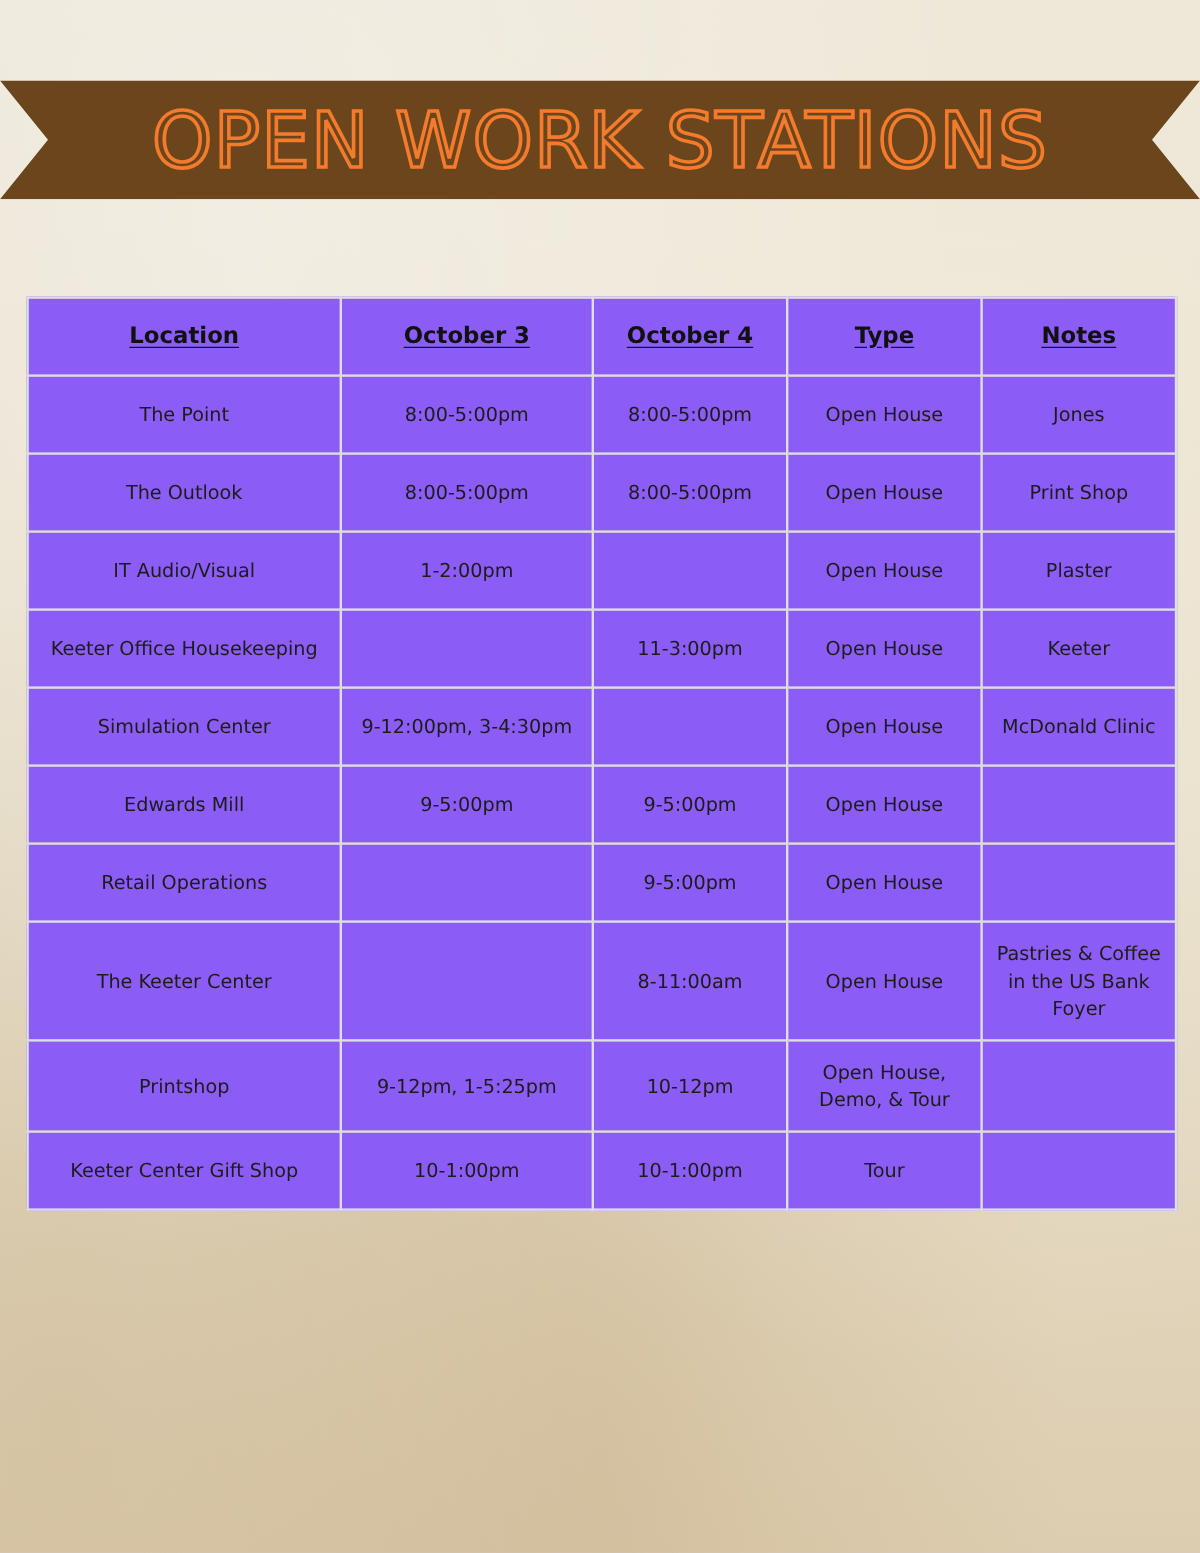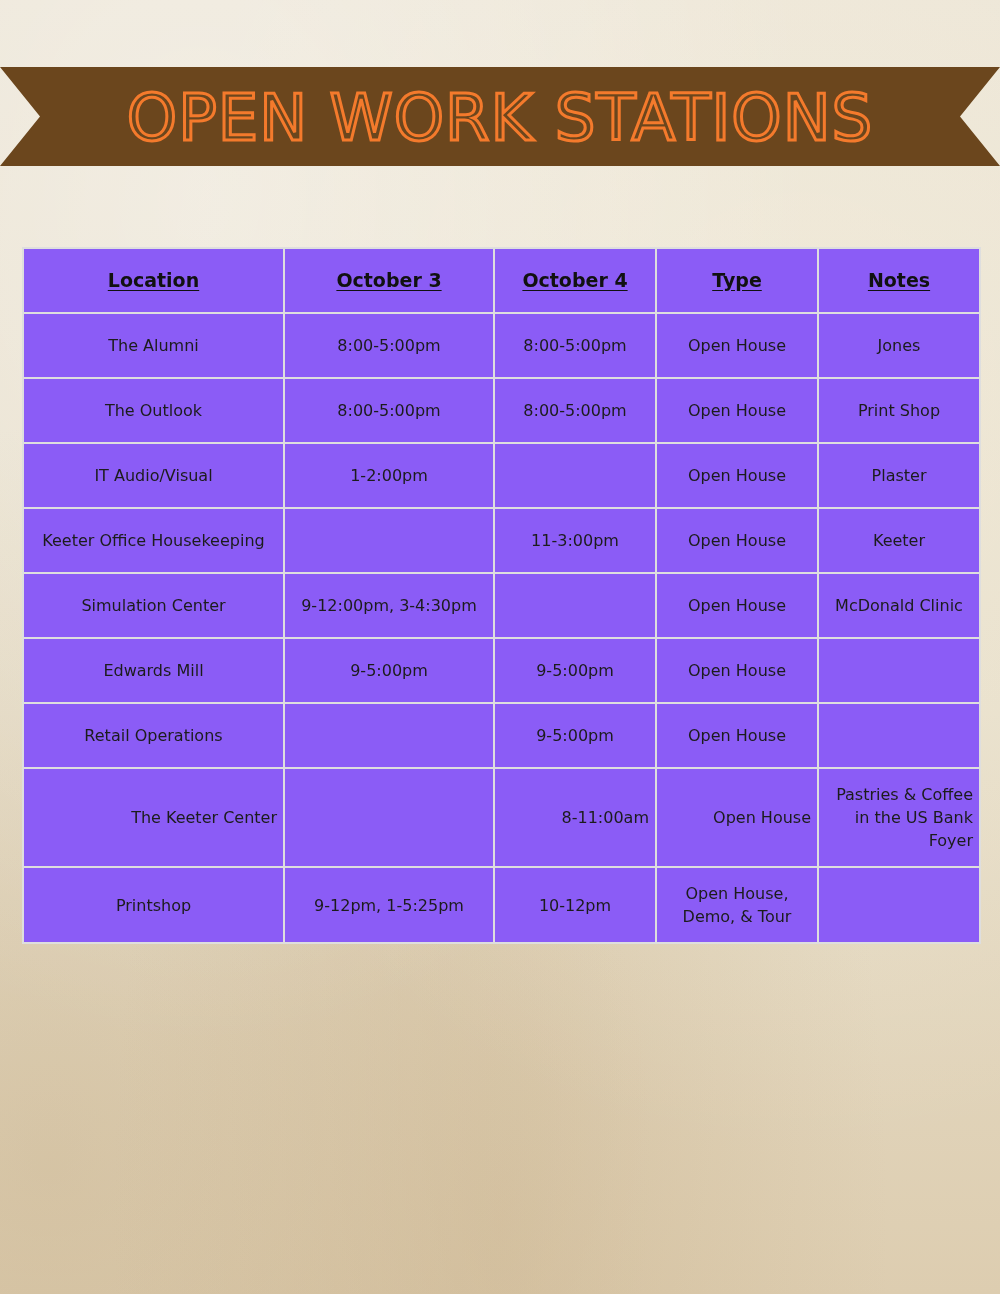--- a/index.html
+++ b/index.html
@@ -40,21 +40,21 @@
     border: 2px solid #dedede;
     text-align: center; vertical-align: middle;
     font-size: 16px; color: #1c1c1c; line-height: 23px;
     padding: 0 6px;
   }
   th {
     height: 63px; font-size: 19px; font-weight: bold; text-decoration: underline;
     text-underline-offset: 3px; color: #111;
   }
   tr.r td { height: 63px; }
-  tr.tall td { height: 97px; text-align: right; }
+  tr.tall td { height: 97px; }
   tr.mid td { height: 74px; }
   col.c1 { width: 261px; }
   col.c2 { width: 210px; }
   col.c3 { width: 162px; }
   col.c4 { width: 162px; }
   col.c5 { width: 162px; }
 </style>
 </head>
 <body>
 
@@ -78,21 +78,21 @@
       <tr>
         <th>Location</th>
         <th>October 3</th>
         <th>October 4</th>
         <th>Type</th>
         <th>Notes</th>
       </tr>
     </thead>
     <tbody>
       <tr class="r">
-        <td>The Alumni</td>
+        <td>The Point</td>
         <td>8:00-5:00pm</td>
         <td>8:00-5:00pm</td>
         <td>Open House</td>
         <td>Jones</td>
       </tr>
       <tr class="r">
         <td>The Outlook</td>
         <td>8:00-5:00pm</td>
         <td>8:00-5:00pm</td>
         <td>Open House</td>
@@ -140,15 +140,22 @@
         <td>Open House</td>
         <td>Pastries &amp; Coffee in the US Bank Foyer</td>
       </tr>
       <tr class="mid">
         <td>Printshop</td>
         <td>9-12pm, 1-5:25pm</td>
         <td>10-12pm</td>
         <td>Open House, Demo, &amp; Tour</td>
         <td></td>
       </tr>
+      <tr class="r">
+        <td>Keeter Center Gift Shop</td>
+        <td>10-1:00pm</td>
+        <td>10-1:00pm</td>
+        <td>Tour</td>
+        <td></td>
+      </tr>
     </tbody>
   </table>
 </div>
 
 </body></html>

